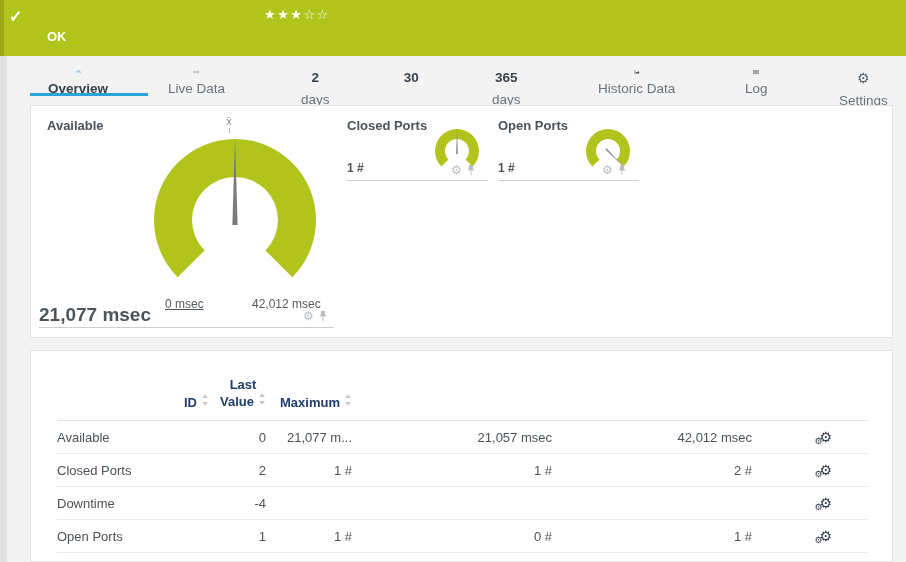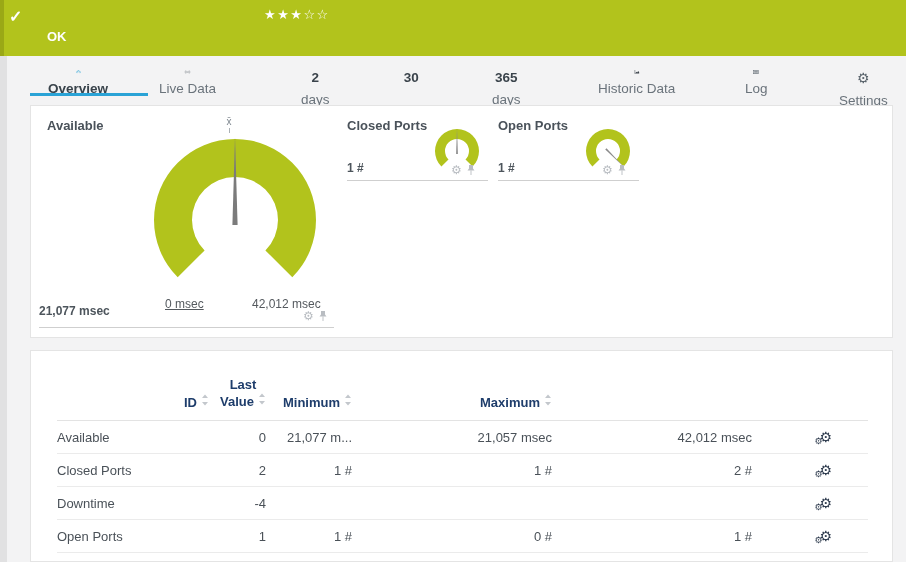--- a/index.html
+++ b/index.html
@@ -18,38 +18,38 @@
   .hdr-ok { position:absolute; left:47px; top:29px; color:#fff; font-size:13px; font-weight:700; }
 
   
   .left-strip { position:absolute; left:0; top:56px; width:7px; height:506px; background:#e1e1e2; }
 
   
   .tab { position:absolute; top:70px; height:26px; display:flex; align-items:center; gap:7px;
     font-size:13.5px; color:#6a737b; cursor:pointer; white-space:nowrap;flex-direction:column; }
   .tab .num { font-weight:700; color:#3a434b; }
   .tab-overview { left:48px; color:#39434b; font-weight:600; }
-  .tab-live { left:159px; }
+  .tab-live { left:168px; }
   .tab-2d { left:301px; }
   .tab-30d { left:397px;gap:24px; }
   .tab-365d { left:492px;justify-content:space-between; }
   .tab-hist { left:598px; }
   .tab-log { left:745px; }
   .tab-set { left:839px; }
   .tab-underline { position:absolute; left:30px; top:93px; width:118px; height:3px; background:#2aa3d6; }
   .tab .gearglyph { font-size:14px; color:#5a646c; }
 
   
   .panel { position:absolute; background:#fff; border:1px solid #e4e4e4; }
   .panel-gauges { left:30px; top:105px; width:863px; height:233px; }
   .panel-table  { left:30px; top:350px; width:863px; height:212px; overflow:hidden; }
 
   
   .g-label { position:absolute; font-size:13px; font-weight:700; color:#4a525a; }
-  .g-value-big { position:absolute; left:8px; top:198px; font-size:12px; font-weight:700; color:#4d555c; }
+  .g-value-big { position:absolute; left:8px; top:198px; font-size:19px; font-weight:700; color:#4d555c; }
   .g-scale { position:absolute; font-size:12px; color:#54595e; }
   .g-underline { position:absolute; height:1px; background:#cfcfcf; }
   .g-avg { position:absolute; left:191px; top:11px; width:14px; text-align:center;
     font-size:10px; color:#7d868e; line-height:10px; }
   .g-avg .tick { display:block; width:1px; height:5px; background:#aab0b5; margin:1px auto 0; }
   .g-tools { position:absolute; display:flex; gap:4px; align-items:center; }
   .g-tools .gear { font-size:12px; color:#b9bdc2; line-height:12px; }
   .needle-big { transform-box:view-box; transform-origin:85px 85px; }
   .needle-sm  { transform-box:view-box; transform-origin:26px 24px; }
 
@@ -201,26 +201,20 @@
           </svg>
       </div>
       <div class="c-center2">
         <span>Last</span><br>
         <span>Value</span><svg class="sorticons" width="8" height="12" viewBox="0 0 8 12">
             <path d="M4,0.5 L7,4 H1 Z" fill="#c3c7cc"></path>
             <path d="M4,11.5 L1,8 H7 Z" fill="#c3c7cc"></path>
           </svg>
       </div>
       <div class="c-right">
-        <span>Minimum</span><svg class="sorticons" width="8" height="12" viewBox="0 0 8 12">
-            <path d="M4,0.5 L7,4 H1 Z" fill="#c3c7cc"></path>
-            <path d="M4,11.5 L1,8 H7 Z" fill="#c3c7cc"></path>
-          </svg>
-      </div>
-      <div class="c-right">
         <span>Maximum</span><svg class="sorticons" width="8" height="12" viewBox="0 0 8 12">
             <path d="M4,0.5 L7,4 H1 Z" fill="#c3c7cc"></path>
             <path d="M4,11.5 L1,8 H7 Z" fill="#c3c7cc"></path>
           </svg>
       </div>
       <div></div>
     </div>
 
     <div class="trow">
       <div>Available</div>

